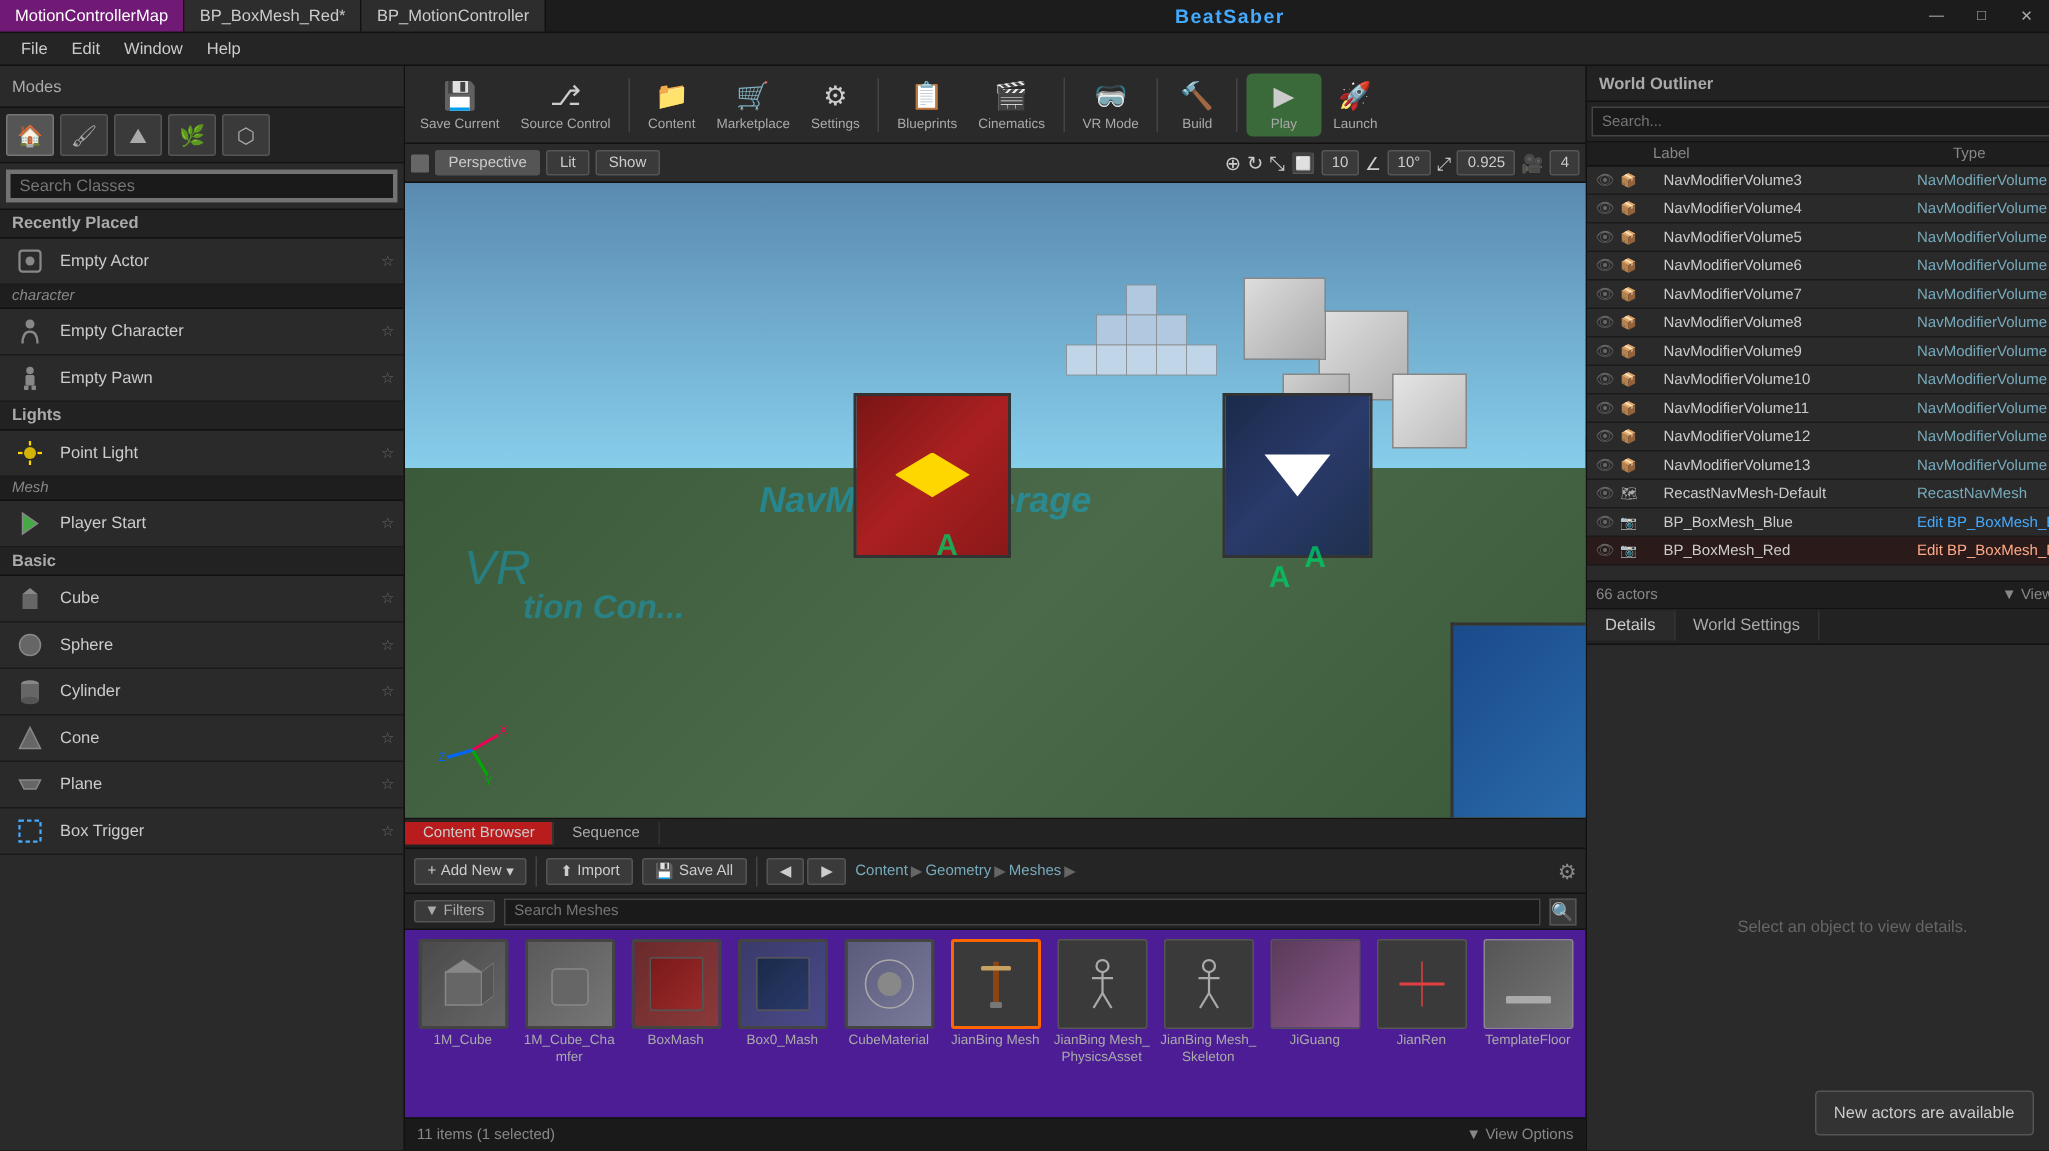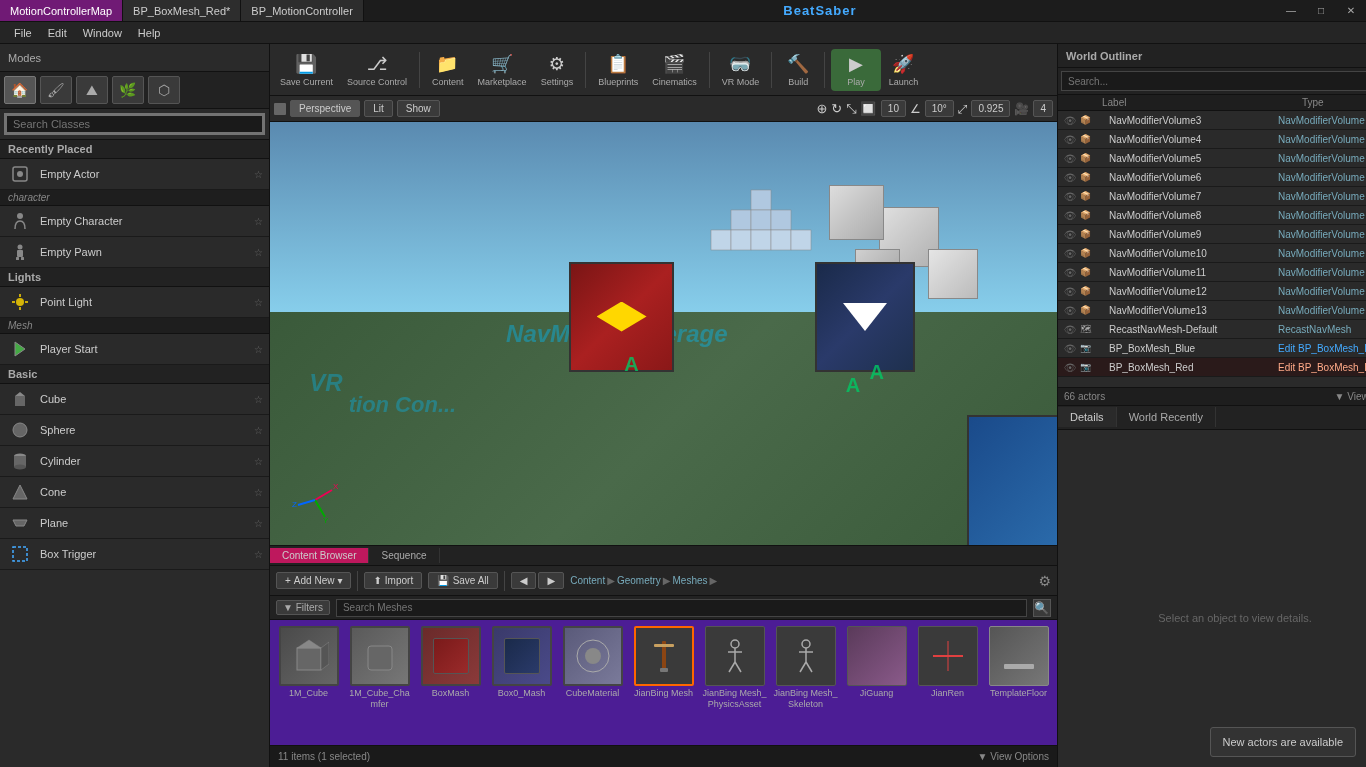--- a/index.html
+++ b/index.html
@@ -60,21 +60,21 @@
     .scene-floor { position: absolute; bottom: 0; left: 0; right: 0; height: 55%; background: linear-gradient(135deg, #3a5a3a 0%, #4a6a4a 50%, #3a5a3a 100%); }
     .scene-sky { position: absolute; top: 0; left: 0; right: 0; height: 45%; background: linear-gradient(180deg, #5a8ab0 0%, #87ceeb 100%); }
 
     
     .gizmo { position: absolute; bottom: 20px; left: 20px; width: 50px; height: 50px; }
 
     
     .bottom-panel { height: 200px; background: #2a2a2a; border-top: 1px solid #111; display: flex; flex-direction: column; flex-shrink: 0; }
     .bottom-tabs { height: 20px; background: #222; display: flex; align-items: center; border-bottom: 1px solid #111; }
     .bottom-tab { padding: 2px 12px; font-size: 10px; color: #aaa; cursor: pointer; border-right: 1px solid #333; }
-    .bottom-tab.active { background: #be185d; color: #ccc; }
+    .bottom-tab.active { background: #b91c1c; color: #ccc; }
     .bottom-toolbar { height: 30px; background: #252525; display: flex; align-items: center; padding: 0 6px; gap: 6px; border-bottom: 1px solid #111; }
     .bottom-btn { padding: 2px 8px; background: #3a3a3a; border: 1px solid #555; color: #ccc; font-size: 10px; cursor: pointer; display: flex; align-items: center; gap: 3px; border-radius: 2px; }
     .bottom-path { display: flex; align-items: center; gap: 2px; font-size: 10px; color: #aaa; }
     .bottom-path-item { cursor: pointer; color: #7ab; }
     .bottom-path-sep { color: #666; }
     .bottom-filters { height: 24px; background: #222; display: flex; align-items: center; padding: 0 6px; gap: 6px; border-bottom: 1px solid #111; }
     .filter-btn { padding: 1px 6px; background: #3a3a3a; border: 1px solid #555; color: #aaa; font-size: 10px; cursor: pointer; border-radius: 2px; }
     .assets-grid { flex: 1; display: flex; align-items: flex-start; padding: 6px; gap: 6px; overflow-x: auto; background: #4c1d95; }
     .asset-item { width: 65px; display: flex; flex-direction: column; align-items: center; cursor: pointer; }
     .asset-thumb { width: 60px; height: 60px; border: 2px solid #444; border-radius: 2px; display: flex; align-items: center; justify-content: center; overflow: hidden; position: relative; }
@@ -374,21 +374,21 @@
     </div>
 
     <div class="viewport">
       <div class="viewport-bg">
 
         <div class="scene-sky"></div>
 
         <div class="scene-floor"></div>
 
         <div style="position:absolute; top:50%; left:30%; transform:translateY(-50%); font-size:24px; color:rgba(0,190,255,0.4); font-weight:bold; font-style:italic; pointer-events:none;">NavMesh Coverage</div>
-        <div style="position:absolute; bottom:35%; left:5%; font-size:24px; color:rgba(0,190,255,0.35); font-weight:bold; font-style:italic; pointer-events:none;">VR</div>
+        <div style="position:absolute; bottom:35%; left:5%; font-size:32px; color:rgba(0,190,255,0.35); font-weight:normal; font-style:italic; pointer-events:none;">VR</div>
         <div style="position:absolute; bottom:30%; left:10%; font-size:22px; color:rgba(0,190,255,0.35); font-weight:bold; font-style:italic; pointer-events:none;">tion Con...</div>
 
         <div style="position:absolute; top:15%; right:30%; pointer-events:none;">
           <svg width="120" height="100" viewBox="0 0 120 100">
 
             <rect x="50" y="5" width="20" height="20" fill="#b0c8e0" stroke="#888" stroke-width="0.5"></rect>
             <rect x="30" y="25" width="20" height="20" fill="#b0c8e0" stroke="#888" stroke-width="0.5"></rect>
             <rect x="50" y="25" width="20" height="20" fill="#b0c8e0" stroke="#888" stroke-width="0.5"></rect>
             <rect x="70" y="25" width="20" height="20" fill="#b0c8e0" stroke="#888" stroke-width="0.5"></rect>
             <rect x="10" y="45" width="20" height="20" fill="#c0d5e8" stroke="#888" stroke-width="0.5"></rect>
@@ -726,21 +726,21 @@
       </div>
       <div style="display:flex; justify-content:space-between; padding:3px 6px; background:#1e1e1e; border-top:1px solid #111; font-size:10px; color:#888;">
         <span>66 actors</span>
         <span style="cursor:pointer;">▼ View Options</span>
       </div>
     </div>
 
     <div class="right-bottom">
       <div class="details-tabs">
         <div class="details-tab active">Details</div>
-        <div class="details-tab">World Recently</div>
+        <div class="details-tab">World Settings</div>
       </div>
       <div class="details-content">
         <div class="details-empty">Select an object to view details.</div>
       </div>
     </div>
 
     <div class="plugin-notification">
       <span>New actors are available</span>
     </div>
   </div>

